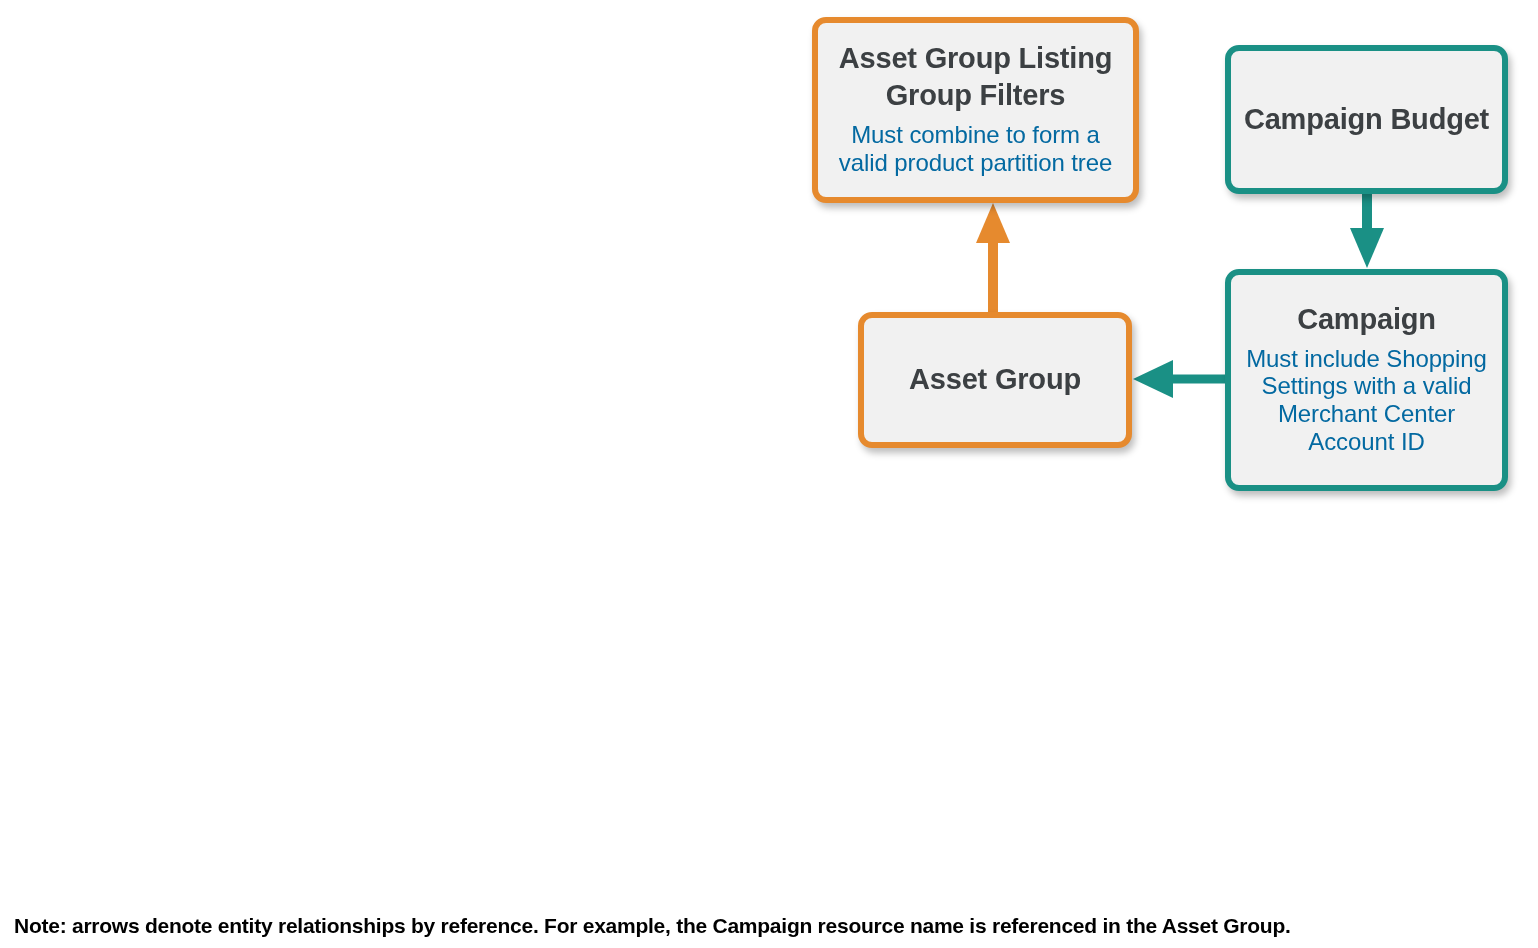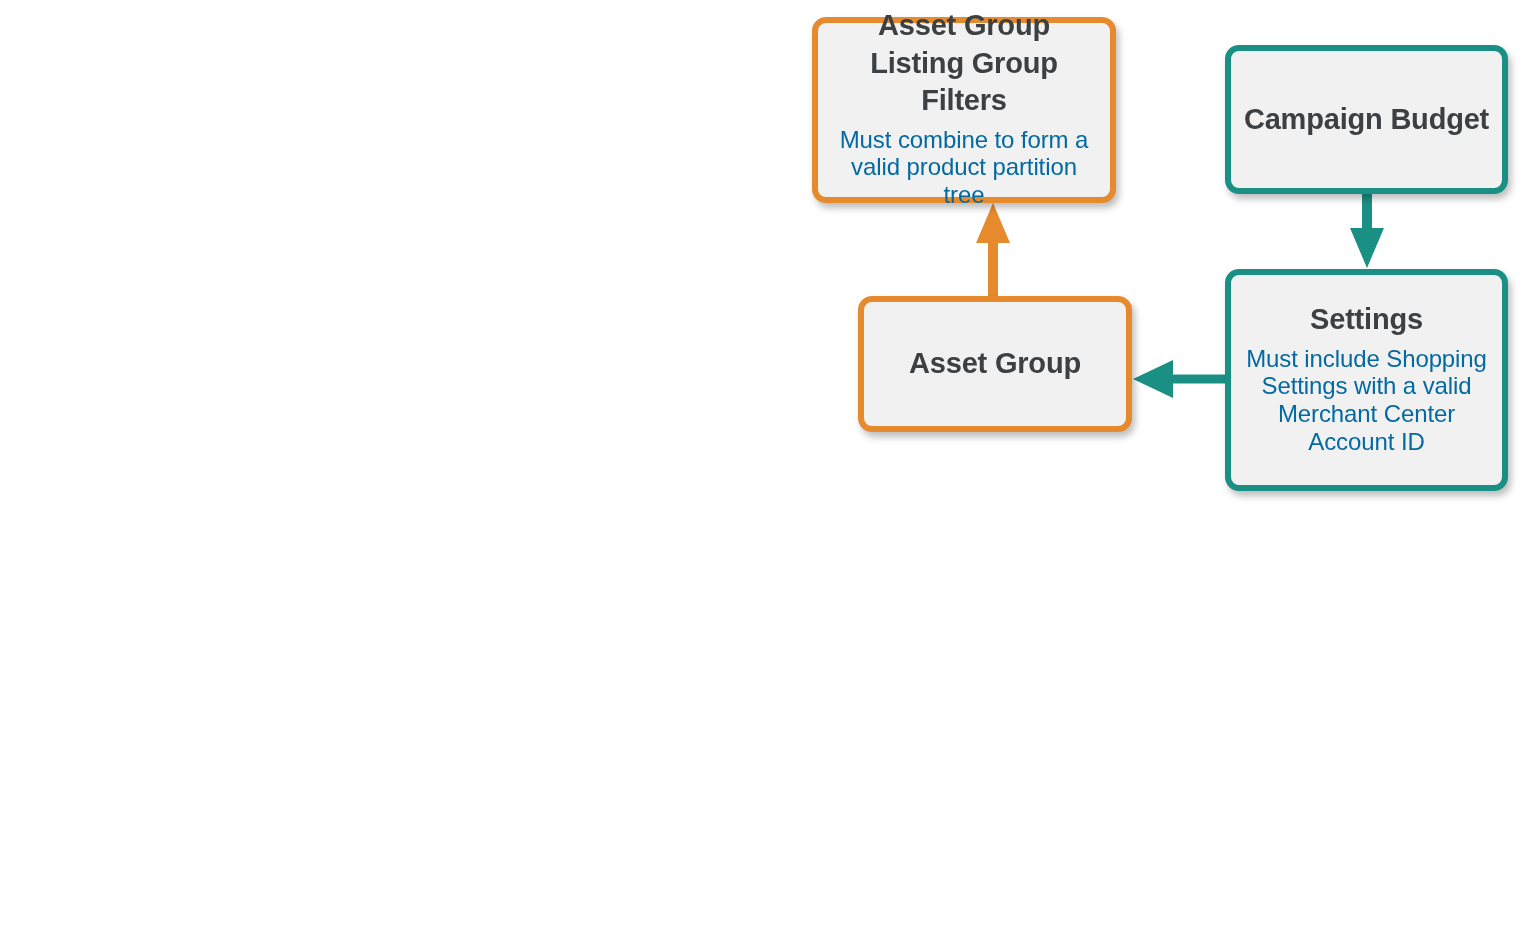--- a/index.html
+++ b/index.html
@@ -63,30 +63,30 @@
     color: #0369a1;
     margin-top: 7px;
   }
 
   .node.orange { border-color: #e68a2e; }
   .node.teal   { border-color: #1a9085; }
 
   
   #node-aglgf {
     left: 812px;  top: 17px;
-    width: 304px; height: 186px;
+    width: 327px; height: 186px;
     padding: 6px 14px 10px 14px;
   }
   #node-campaign-budget {
     left: 1225px; top: 45px;
     width: 283px; height: 149px;
     padding: 4px 12px;
   }
   #node-asset-group {
-    left: 858px;  top: 296px;
+    left: 858px;  top: 312px;
     width: 274px; height: 136px;
     padding: 4px 12px;
   }
   #node-campaign {
     left: 1225px; top: 269px;
     width: 283px; height: 222px;
     padding: 6px 10px 10px 10px;
   }
 
   
@@ -131,18 +131,19 @@
 
   <div class="node teal" id="node-campaign-budget">
     <div class="node-title">Campaign Budget</div>
   </div>
 
   <div class="node orange" id="node-asset-group">
     <div class="node-title">Asset Group</div>
   </div>
 
   <div class="node teal" id="node-campaign">
-    <div class="node-title">Settings</div>
+    <div class="node-title">Campaign</div>
     <div class="node-sub">Must include Shopping Settings with a valid Merchant Center Account ID</div>
   </div>
 
+  <div id="footer-note">Note: arrows denote entity relationships by reference. For example, the Campaign resource name is referenced in the Asset Group.</div>
 
 </div>
 
 </body></html>

